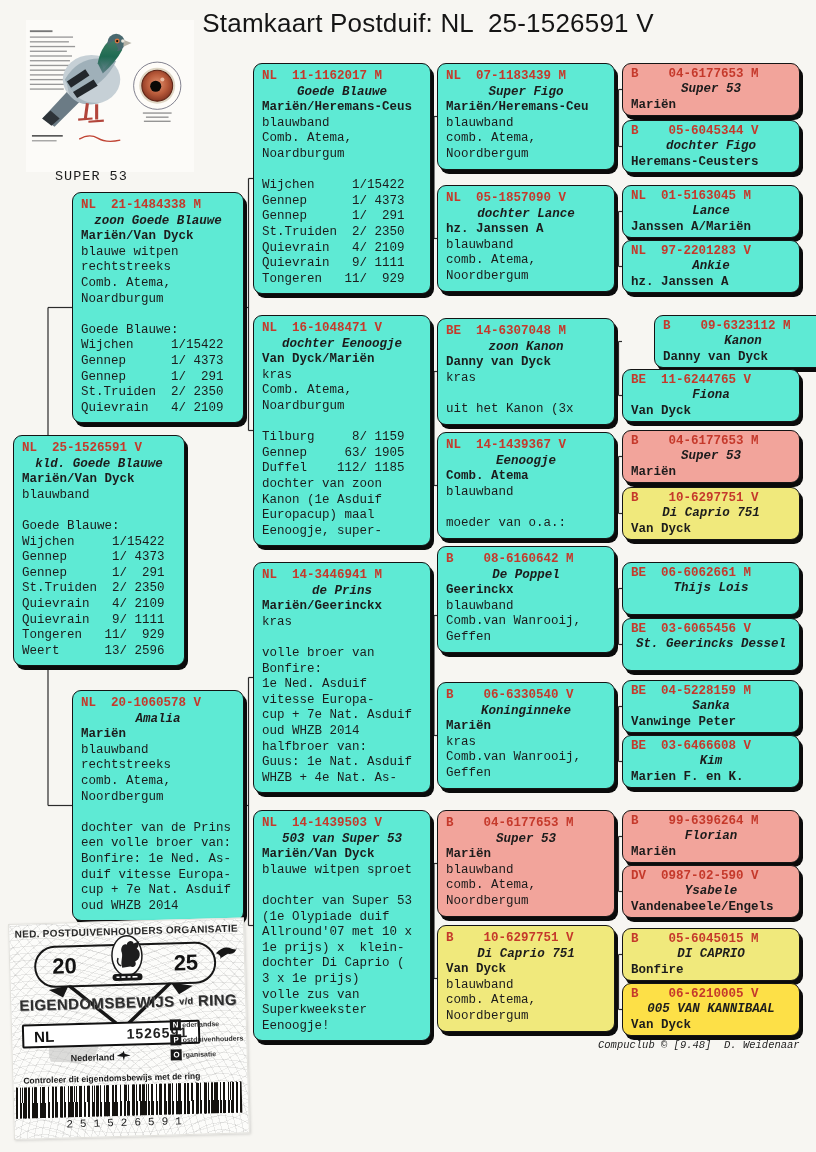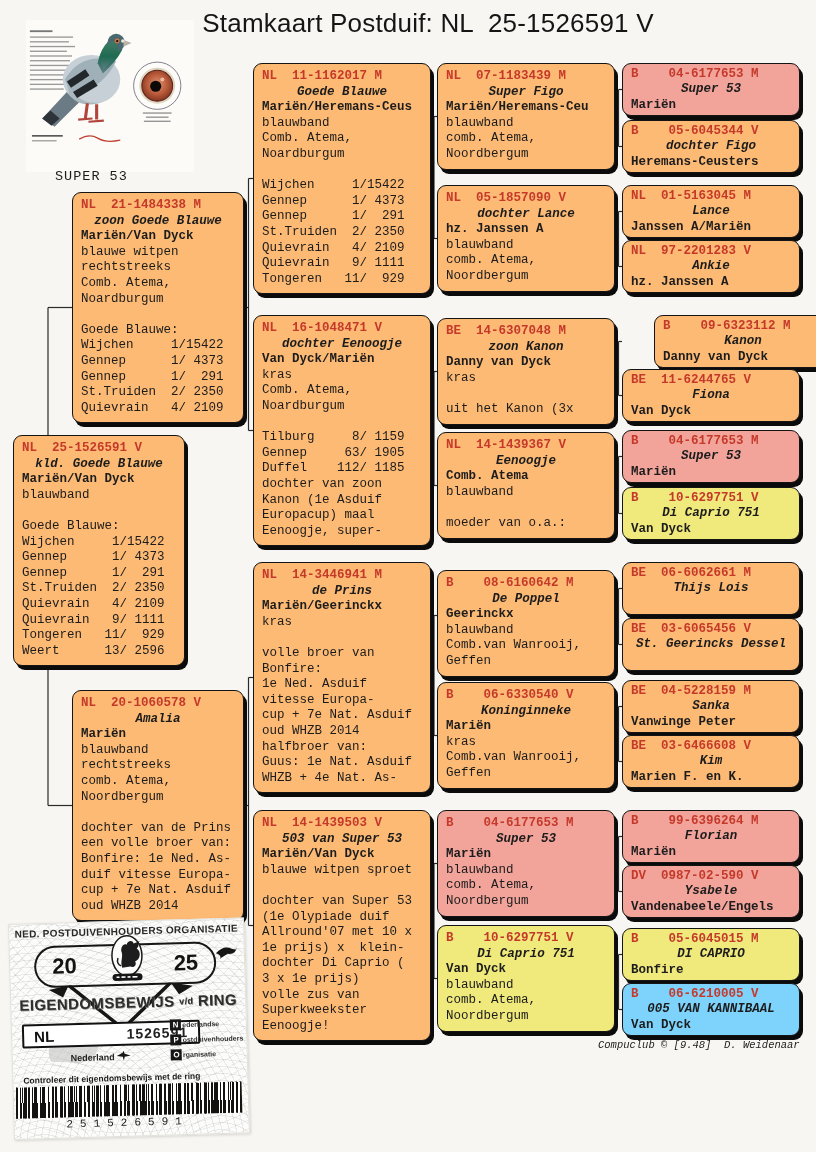--- a/index.html
+++ b/index.html
@@ -5,21 +5,21 @@
   html,body{margin:0;padding:0;}
   body{width:816px;height:1152px;background:#f7f6f2;position:relative;overflow:hidden;
        font-family:"Liberation Mono","DejaVu Sans Mono",monospace;color:#1c1c1c;}
   #page{position:relative;width:816px;height:1152px;}
 
   .title{position:absolute;left:0;top:8px;width:816px;text-align:center;padding-left:40px;box-sizing:border-box;
          font-family:"Liberation Sans",sans-serif;font-size:26px;color:#151515;white-space:pre;letter-spacing:0.2px;}
 
   #connectors{position:absolute;left:0;top:0;z-index:1;}
 
-  .pbox{position:absolute;box-sizing:border-box;background:#fdba74;border:1.4px solid #141414;
+  .pbox{position:absolute;box-sizing:border-box;background:#5eead4;border:1.4px solid #141414;
         border-radius:9px;padding:5px 8px 6px 8px;box-shadow:3px 4px 0 #0b0b0b;
         font-size:12.5px;line-height:15.6px;white-space:pre;z-index:2;overflow:hidden;}
   .pbox.small{height:53px;padding:2.5px 8px;}
   .pbox .ring{color:#c5392b;font-weight:bold;}
   .pbox .bname{font-weight:bold;font-style:italic;text-align:center;}
   .pbox .breeder{font-weight:bold;}
 
   .photo{position:absolute;left:26px;top:20px;width:168px;height:152px;z-index:2;background:#fcfbf8;}
   .photo-caption{position:absolute;left:55px;top:169px;font-size:13.5px;letter-spacing:1px;z-index:2;}
 
@@ -205,41 +205,41 @@
 
   <div class="pbox" id="box-b1" style="left:253px;top:63px;width:178px;"><div class="ring">NL  11-1162017 M</div><div class="bname">Goede Blauwe</div><div class="breeder">Mariën/Heremans-Ceus</div><div class="bline">blauwband</div><div class="bline">Comb. Atema,</div><div class="bline">Noardburgum</div><div class="bline">&nbsp;</div><div class="bline">Wijchen     1/15422</div><div class="bline">Gennep      1/ 4373</div><div class="bline">Gennep      1/  291</div><div class="bline">St.Truiden  2/ 2350</div><div class="bline">Quievrain   4/ 2109</div><div class="bline">Quievrain   9/ 1111</div><div class="bline">Tongeren   11/  929</div></div>
   <div class="pbox" id="box-b2" style="left:253px;top:315px;width:178px;"><div class="ring">NL  16-1048471 V</div><div class="bname">dochter Eenoogje</div><div class="breeder">Van Dyck/Mariën</div><div class="bline">kras</div><div class="bline">Comb. Atema,</div><div class="bline">Noardburgum</div><div class="bline">&nbsp;</div><div class="bline">Tilburg     8/ 1159</div><div class="bline">Gennep     63/ 1905</div><div class="bline">Duffel    112/ 1185</div><div class="bline">dochter van zoon</div><div class="bline">Kanon (1e Asduif</div><div class="bline">Europacup) maal</div><div class="bline">Eenoogje, super-</div></div>
   <div class="pbox" id="box-b3" style="left:253px;top:562px;width:178px;"><div class="ring">NL  14-3446941 M</div><div class="bname">de Prins</div><div class="breeder">Mariën/Geerinckx</div><div class="bline">kras</div><div class="bline">&nbsp;</div><div class="bline">volle broer van</div><div class="bline">Bonfire:</div><div class="bline">1e Ned. Asduif</div><div class="bline">vitesse Europa-</div><div class="bline">cup + 7e Nat. Asduif</div><div class="bline">oud WHZB 2014</div><div class="bline">halfbroer van:</div><div class="bline">Guus: 1e Nat. Asduif</div><div class="bline">WHZB + 4e Nat. As-</div></div>
   <div class="pbox" id="box-b4" style="left:253px;top:810px;width:178px;"><div class="ring">NL  14-1439503 V</div><div class="bname">503 van Super 53</div><div class="breeder">Mariën/Van Dyck</div><div class="bline">blauwe witpen sproet</div><div class="bline">&nbsp;</div><div class="bline">dochter van Super 53</div><div class="bline">(1e Olypiade duif</div><div class="bline">Allround'07 met 10 x</div><div class="bline">1e prijs) x  klein-</div><div class="bline">dochter Di Caprio (</div><div class="bline">3 x 1e prijs)</div><div class="bline">volle zus van</div><div class="bline">Superkweekster</div><div class="bline">Eenoogje!</div></div>
 
   <div class="pbox" id="box-c1" style="left:437px;top:63px;width:178px;"><div class="ring">NL  07-1183439 M</div><div class="bname">Super Figo</div><div class="breeder">Mariën/Heremans-Ceu</div><div class="bline">blauwband</div><div class="bline">comb. Atema,</div><div class="bline">Noordbergum</div></div>
   <div class="pbox" id="box-c2" style="left:437px;top:185px;width:178px;font-family:Liberation Mono, monospace;"><div class="ring">NL  05-1857090 V</div><div class="bname">dochter Lance</div><div class="breeder">hz. Janssen A</div><div class="bline">blauwband</div><div class="bline">comb. Atema,</div><div class="bline">Noordbergum</div></div>
   <div class="pbox" id="box-c3" style="left:437px;top:318px;width:178px;"><div class="ring">BE  14-6307048 M</div><div class="bname">zoon Kanon</div><div class="breeder">Danny van Dyck</div><div class="bline">kras</div><div class="bline">&nbsp;</div><div class="bline">uit het Kanon (3x</div></div>
   <div class="pbox" id="box-c4" style="left:437px;top:432px;width:178px;"><div class="ring">NL  14-1439367 V</div><div class="bname">Eenoogje</div><div class="breeder">Comb. Atema</div><div class="bline">blauwband</div><div class="bline">&nbsp;</div><div class="bline">moeder van o.a.:</div></div>
-  <div class="pbox" id="box-c5" style="left:437px;top:570px;width:178px;"><div class="ring">B    08-6160642 M</div><div class="bname">De Poppel</div><div class="breeder">Geerinckx</div><div class="bline">blauwband</div><div class="bline">Comb.van Wanrooij,</div><div class="bline">Geffen</div></div>
+  <div class="pbox" id="box-c5" style="left:437px;top:546px;width:178px;"><div class="ring">B    08-6160642 M</div><div class="bname">De Poppel</div><div class="breeder">Geerinckx</div><div class="bline">blauwband</div><div class="bline">Comb.van Wanrooij,</div><div class="bline">Geffen</div></div>
   <div class="pbox" id="box-c6" style="left:437px;top:682px;width:178px;"><div class="ring">B    06-6330540 V</div><div class="bname">Koninginneke</div><div class="breeder">Mariën</div><div class="bline">kras</div><div class="bline">Comb.van Wanrooij,</div><div class="bline">Geffen</div></div>
   <div class="pbox" id="box-c7" style="left: 437px; top: 810px; width: 178px; background: rgb(242, 164, 155);"><div class="ring">B    04-6177653 M</div><div class="bname">Super 53</div><div class="breeder">Mariën</div><div class="bline">blauwband</div><div class="bline">comb. Atema,</div><div class="bline">Noordbergum</div></div>
   <div class="pbox" id="box-c8" style="left: 437px; top: 925px; width: 178px; background: rgb(240, 233, 124);"><div class="ring">B    10-6297751 V</div><div class="bname">Di Caprio 751</div><div class="breeder">Van Dyck</div><div class="bline">blauwband</div><div class="bline">comb. Atema,</div><div class="bline">Noordbergum</div></div>
 
   <div class="pbox small" id="box-d1" style="left: 622px; top: 63px; width: 178px; background: rgb(242, 164, 155);"><div class="ring">B    04-6177653 M</div><div class="bname">Super 53</div><div class="breeder">Mariën</div></div>
   <div class="pbox small" id="box-d2" style="left:622px;top:120px;width:178px;"><div class="ring">B    05-6045344 V</div><div class="bname">dochter Figo</div><div class="breeder">Heremans-Ceusters</div></div>
   <div class="pbox small" id="box-d3" style="left:622px;top:185px;width:178px;"><div class="ring">NL  01-5163045 M</div><div class="bname">Lance</div><div class="breeder">Janssen A/Mariën</div></div>
   <div class="pbox small" id="box-d4" style="left:622px;top:240px;width:178px;"><div class="ring">NL  97-2201283 V</div><div class="bname">Ankie</div><div class="breeder">hz. Janssen A</div></div>
   <div class="pbox small" id="box-d5" style="left:654px;top:315px;width:178px;"><div class="ring">B    09-6323112 M</div><div class="bname">Kanon</div><div class="breeder">Danny van Dyck</div></div>
   <div class="pbox small" id="box-d6" style="left:622px;top:369px;width:178px;"><div class="ring">BE  11-6244765 V</div><div class="bname">Fiona</div><div class="breeder">Van Dyck</div></div>
   <div class="pbox small" id="box-d7" style="left: 622px; top: 430px; width: 178px; background: rgb(242, 164, 155);"><div class="ring">B    04-6177653 M</div><div class="bname">Super 53</div><div class="breeder">Mariën</div></div>
   <div class="pbox small" id="box-d8" style="left: 622px; top: 487px; width: 178px; background: rgb(240, 233, 124);"><div class="ring">B    10-6297751 V</div><div class="bname">Di Caprio 751</div><div class="breeder">Van Dyck</div></div>
   <div class="pbox small" id="box-d9" style="left:622px;top:562px;width:178px;"><div class="ring">BE  06-6062661 M</div><div class="bname">Thijs Lois</div></div>
   <div class="pbox small" id="box-d10" style="left:622px;top:618px;width:178px;"><div class="ring">BE  03-6065456 V</div><div class="bname">St. Geerincks Dessel</div></div>
   <div class="pbox small" id="box-d11" style="left:622px;top:680px;width:178px;"><div class="ring">BE  04-5228159 M</div><div class="bname">Sanka</div><div class="breeder">Vanwinge Peter</div></div>
   <div class="pbox small" id="box-d12" style="left:622px;top:735px;width:178px;"><div class="ring">BE  03-6466608 V</div><div class="bname">Kim</div><div class="breeder">Marien F. en K.</div></div>
   <div class="pbox small" id="box-d13" style="left: 622px; top: 810px; width: 178px; background: rgb(242, 164, 155);"><div class="ring">B    99-6396264 M</div><div class="bname">Florian</div><div class="breeder">Mariën</div></div>
   <div class="pbox small" id="box-d14" style="left: 622px; top: 865px; width: 178px; background: rgb(242, 164, 155);"><div class="ring">DV  0987-02-590 V</div><div class="bname">Ysabele</div><div class="breeder">Vandenabeele/Engels</div></div>
   <div class="pbox small" id="box-d15" style="left: 622px; top: 928px; width: 178px; background: rgb(240, 233, 124);"><div class="ring">B    05-6045015 M</div><div class="bname">DI CAPRIO</div><div class="breeder">Bonfire</div></div>
-  <div class="pbox small" id="box-d16" style="left: 622px; top: 983px; width: 178px; background: #7dd3fc;"><div class="ring">B    06-6210005 V</div><div class="bname">005 VAN KANNIBAAL</div><div class="breeder">Van Dyck</div></div>
+  <div class="pbox small" id="box-d16" style="left: 622px; top: 983px; width: 178px; background: #fde047;"><div class="ring">B    06-6210005 V</div><div class="bname">005 VAN KANNIBAAL</div><div class="breeder">Van Dyck</div></div>
 
   <div class="footer">Compuclub © [9.48]  D. Weidenaar</div>
 
   <div class="sticker">
     <div class="st-header">NED. POSTDUIVENHOUDERS ORGANISATIE</div>
     <div class="st-stadium">
       <span class="st-year">20</span>
       <span class="st-year">25</span>
     </div>
     <svg class="st-lion" viewBox="0 0 34 58">

